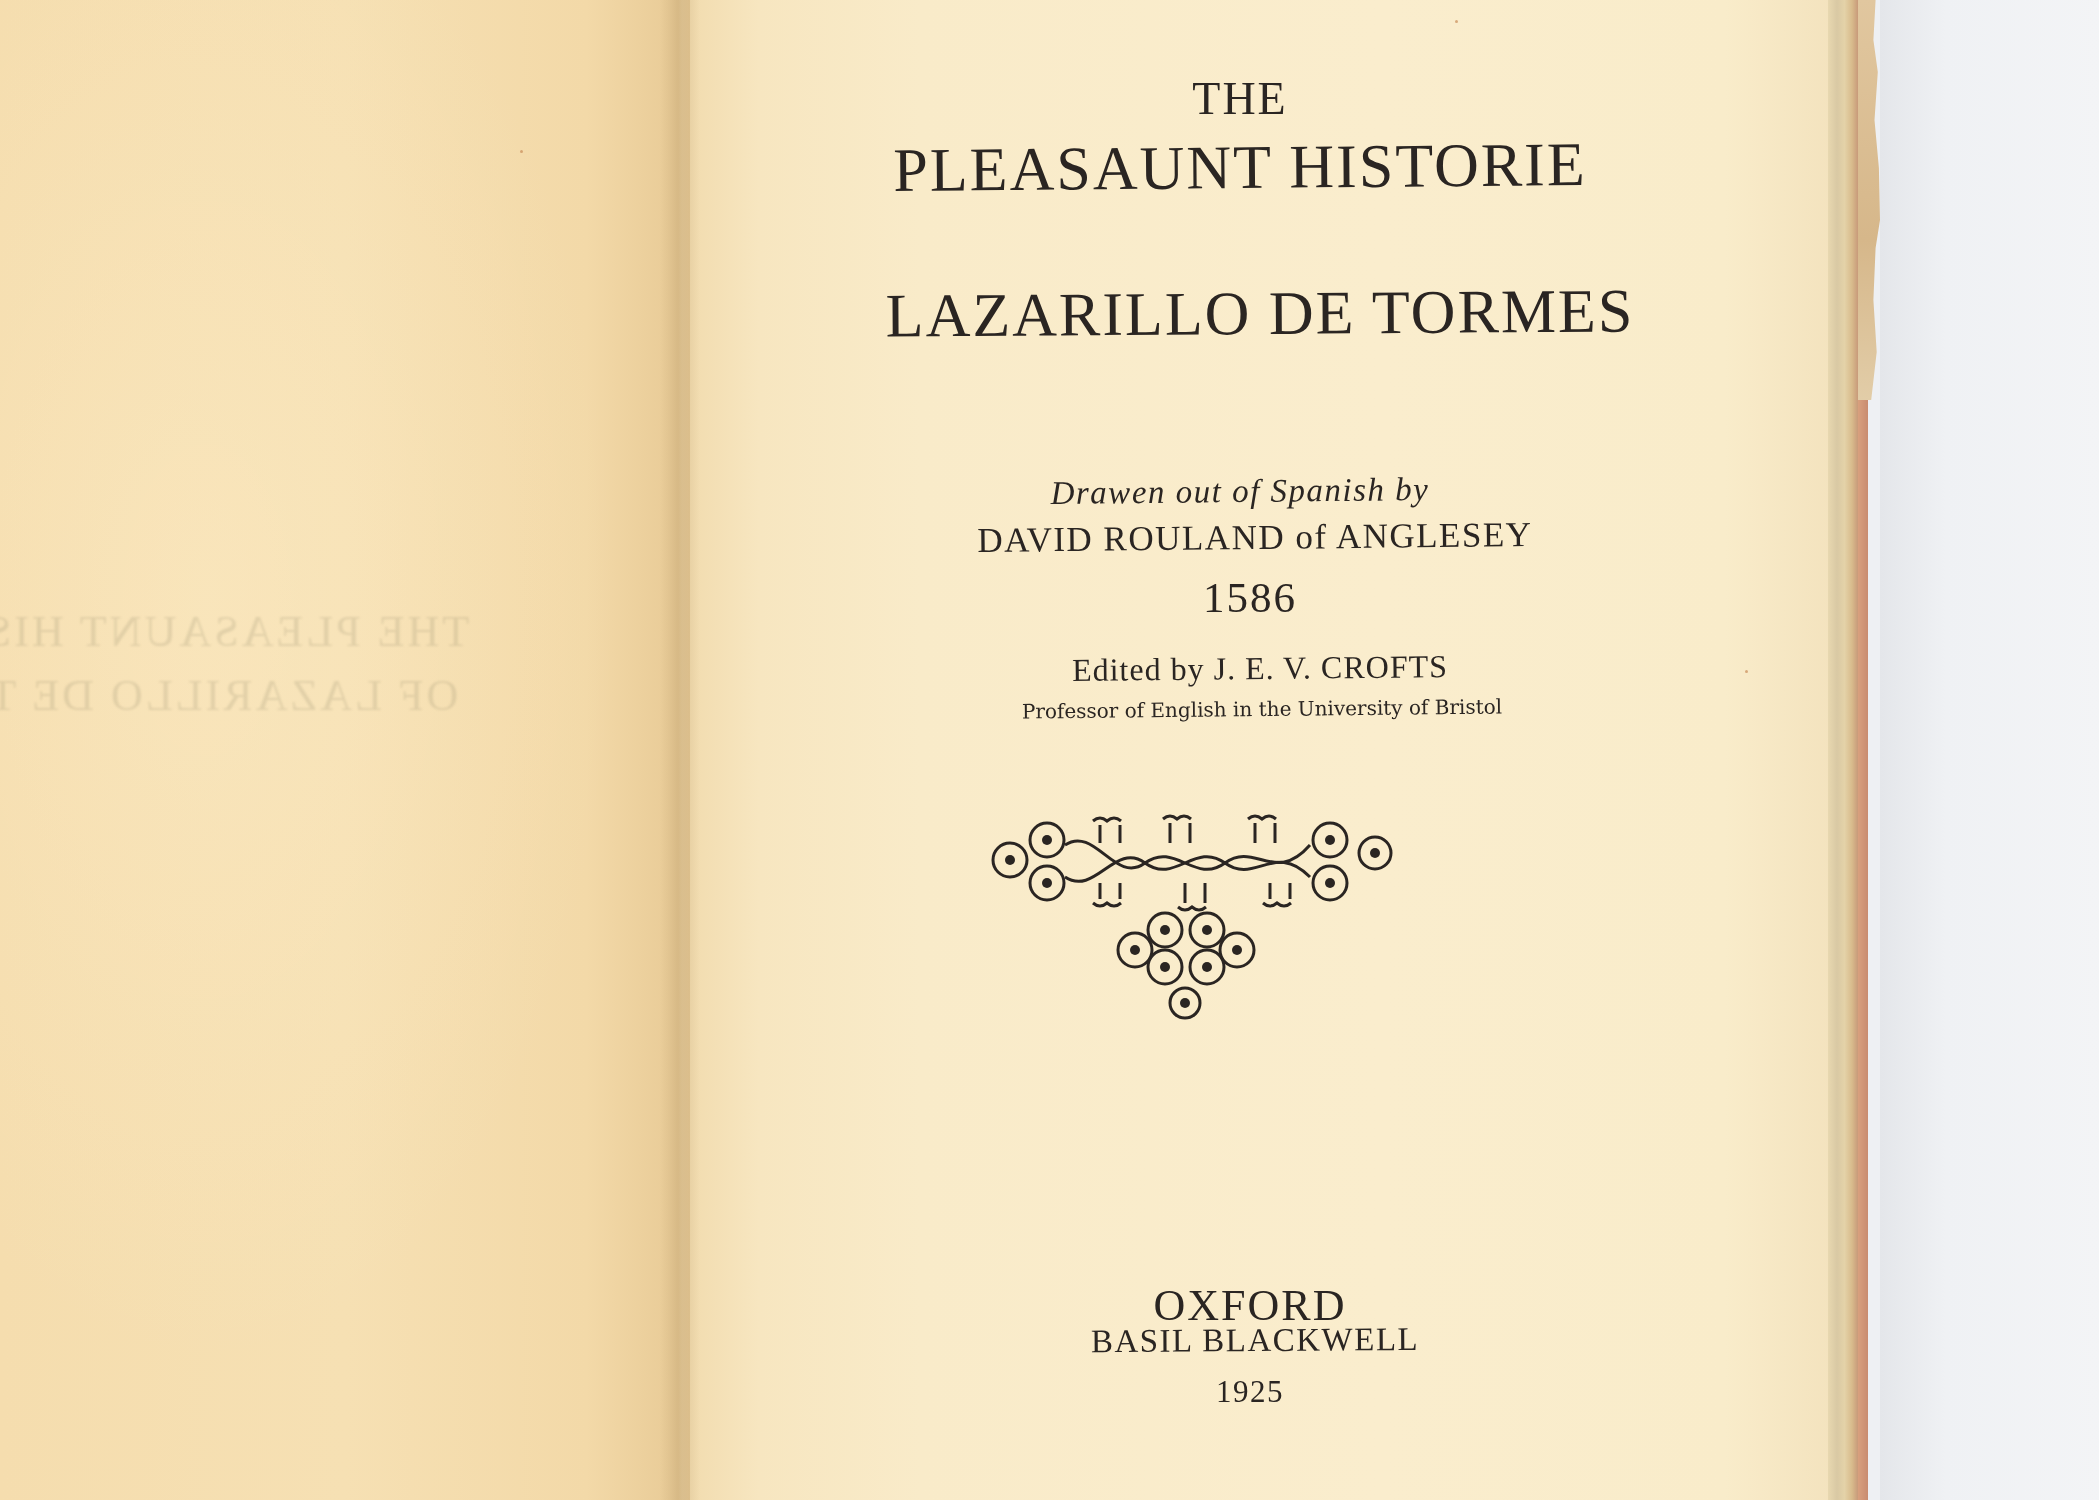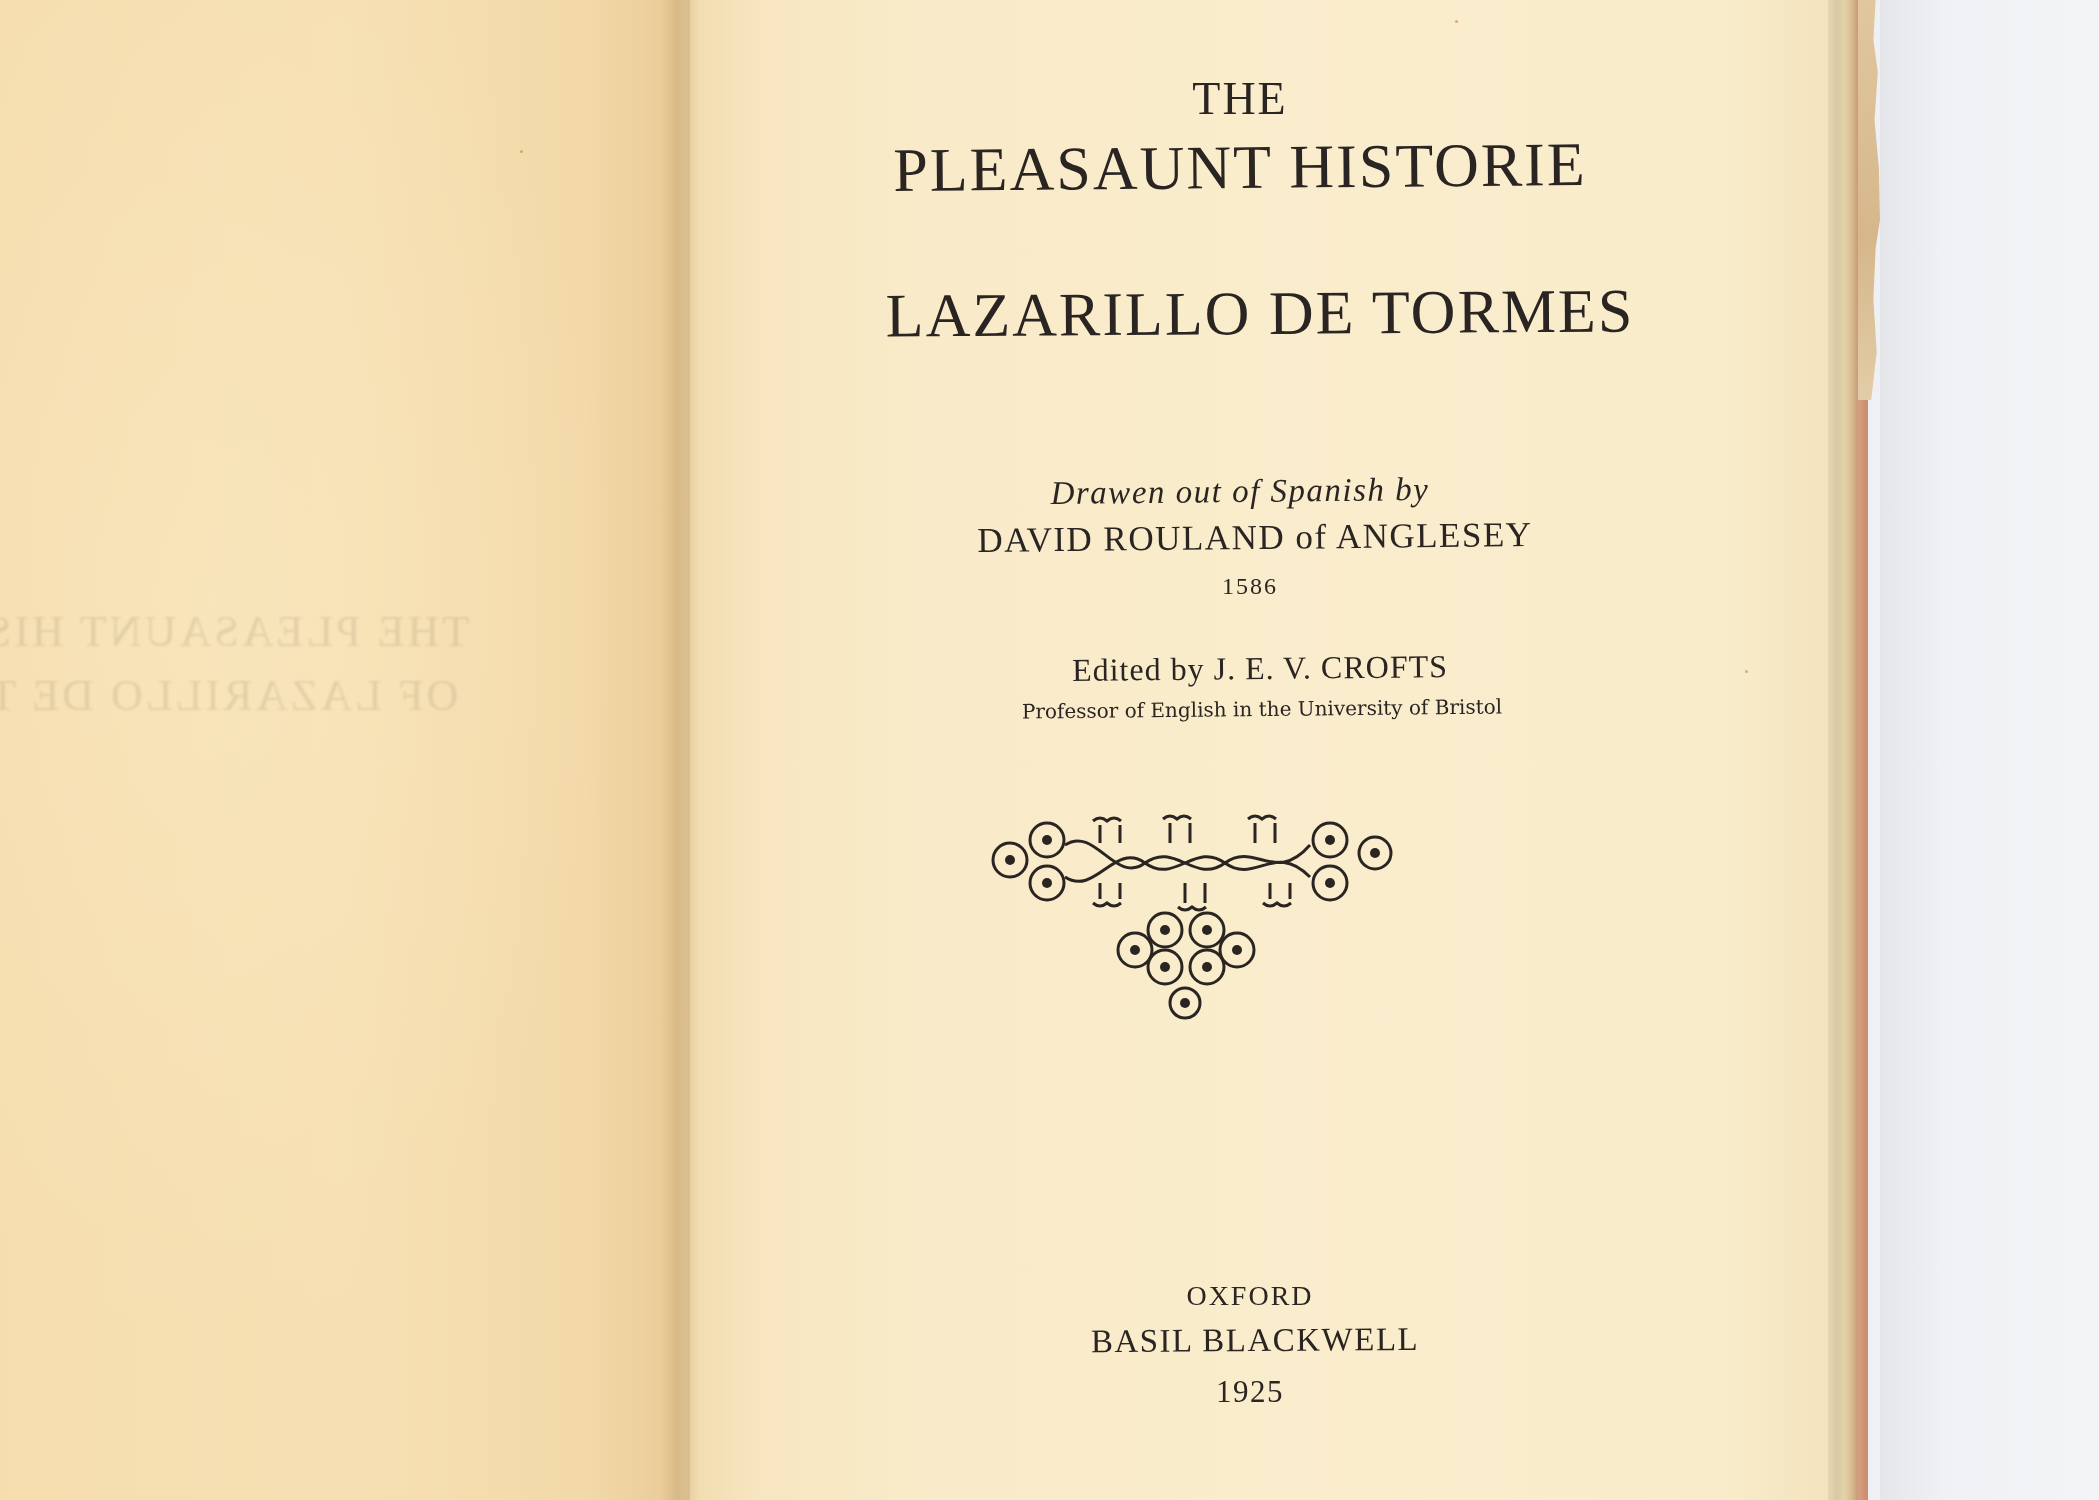--- a/index.html
+++ b/index.html
@@ -56,24 +56,24 @@
     }
     .title-block { position:absolute; left:690px; top:0; width:1150px; height:1500px; z-index:5; color:#2a2522; }
     .line { position:absolute; left:0; width:100%; text-align:center; white-space:nowrap; }
     .caps { letter-spacing:2px; }
     .t-the   { top:72px;  font-size:46px; left:-25px; }
     .t-plea  { top:132px; font-size:62px; left:-25px; transform:rotate(-0.5deg); }
     .t-of    { top:222px; font-size:46px; left:-25px; }
     .t-laz   { top:278px; font-size:62px; left:-5px; transform:rotate(-0.4deg); }
     .t-drawn { top:473px; font-size:33px; font-style:italic; left:-25px; letter-spacing:1.5px; transform:rotate(-0.6deg); }
     .t-david { top:518px; font-size:35px; left:-10px; letter-spacing:1.5px; transform:rotate(-0.6deg); }
-    .t-year1 { top:573px; font-size:24px; left:-15px; letter-spacing:2px; }
+    .t-year1 { top:573px; font-size:43px; left:-15px; letter-spacing:2px; }
     .t-ed    { top:650px; font-size:32px; left:-5px; letter-spacing:1px; transform:rotate(-0.6deg); }
     .t-prof  { top:697px; font-size:20px; left:-3px; font-family:"DejaVu Serif", serif; transform:rotate(-0.6deg); }
-    .t-oxf   { top:1280px; font-size:28px; left:-15px; letter-spacing:2px; }
+    .t-oxf   { top:1280px; font-size:44px; left:-15px; letter-spacing:2px; }
     .t-basil { top:1322px; font-size:33px; left:-10px; letter-spacing:1.5px; transform:rotate(-0.4deg); }
     .t-year2 { top:1374px; font-size:31px; left:-15px; letter-spacing:1.5px; }
     .ornament { position:absolute; left:985px; top:805px; width:410px; height:215px; z-index:6; }
     .speck { position:absolute; width:3px; height:3px; border-radius:50%; background:#c98d5a; z-index:6; opacity:0.7; }
   </style>
 </head>
 <body>
 
 <div class="backdrop"></div>
 

